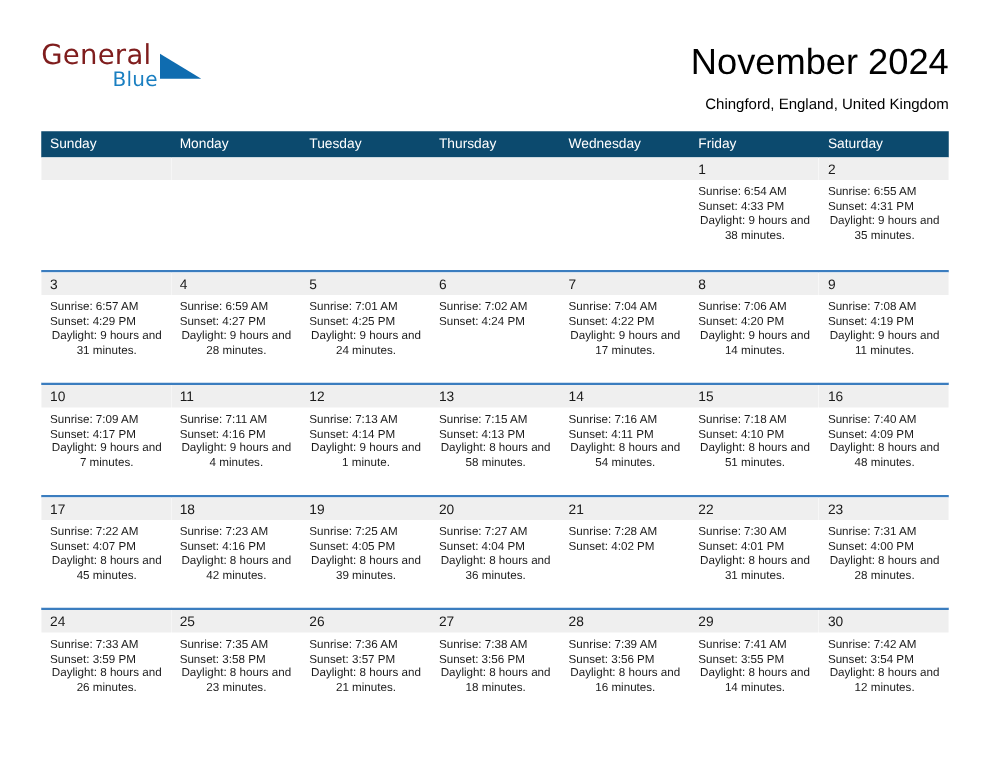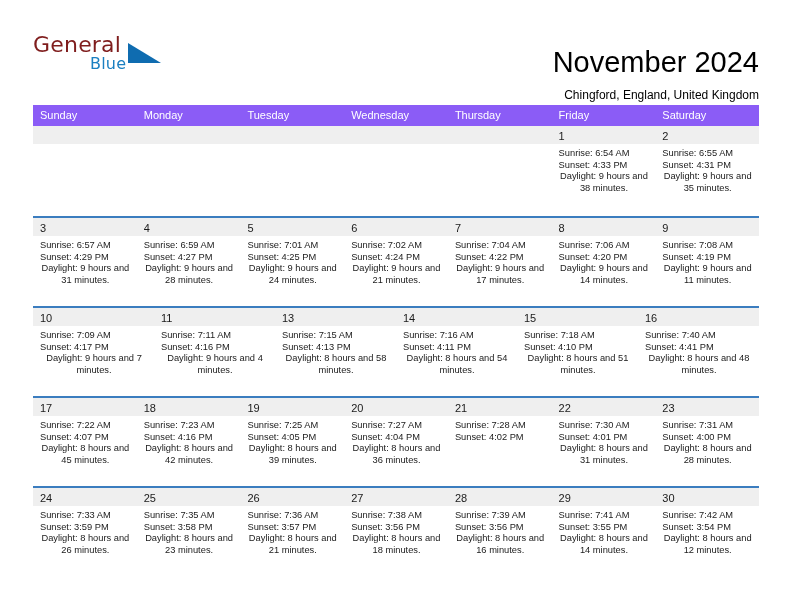--- a/index.html
+++ b/index.html
@@ -60,21 +60,21 @@
     top: 11px;
     width: 0;
     height: 0;
     border-left: 33px solid #0f6cb0;
     border-top: 20px solid transparent;
   }
 
   .title-block {
     position: absolute;
     right: 0;
-    top: 16px;
+    top: 4px;
     text-align: right;
   }
   .cal-title {
     font-size: 29px;
     font-weight: 400;
     color: #000;
     line-height: 36px;
     white-space: nowrap;
     font-family: "Liberation Sans", sans-serif;
   }
@@ -91,21 +91,21 @@
   
   .calendar {
     position: absolute;
     left: 33px;
     top: 105px;
     width: 726px;
   }
   .weekdays {
     display: flex;
     width: 100%;
-    background: #8b5cf6;
+    background: #0c4a6e;
     height: 21px;
   }
   .weekday {
     flex: 1 1 0;
     color: #ffffff;
     font-size: 11px;
     line-height: 21px;
     padding-left: 7px;
     white-space: nowrap;
     overflow: hidden;
@@ -168,22 +168,22 @@
     </div>
 
   </div>
 
   <div class="calendar">
 
     <div class="weekdays">
       <div class="weekday">Sunday</div>
       <div class="weekday">Monday</div>
       <div class="weekday">Tuesday</div>
+      <div class="weekday">Thursday</div>
       <div class="weekday">Wednesday</div>
-      <div class="weekday">Thursday</div>
       <div class="weekday">Friday</div>
       <div class="weekday">Saturday</div>
     </div>
 
     <div id="weeks-container">
         <div class="week">
           <div class="daycell empty">
             <div class="daynum-band"><span class="daynum"></span></div>
           </div>
           <div class="daycell empty">
@@ -238,21 +238,20 @@
               <div>Sunrise: 7:01 AM</div>
               <div>Sunset: 4:25 PM</div>
               <div class="wrapline">Daylight: 9 hours and 24 minutes.</div>
             </div>
           </div>
           <div class="daycell">
             <div class="daynum-band"><span class="daynum">6</span></div>
             <div class="dayinfo">
               <div>Sunrise: 7:02 AM</div>
               <div>Sunset: 4:24 PM</div>
-              <div class="wrapline">Daylight: 9 hours and 21 minutes.</div>
             </div>
           </div>
           <div class="daycell">
             <div class="daynum-band"><span class="daynum">7</span></div>
             <div class="dayinfo">
               <div>Sunrise: 7:04 AM</div>
               <div>Sunset: 4:22 PM</div>
               <div class="wrapline">Daylight: 9 hours and 17 minutes.</div>
             </div>
           </div>
@@ -284,20 +283,28 @@
           </div>
           <div class="daycell">
             <div class="daynum-band"><span class="daynum">11</span></div>
             <div class="dayinfo">
               <div>Sunrise: 7:11 AM</div>
               <div>Sunset: 4:16 PM</div>
               <div class="wrapline">Daylight: 9 hours and 4 minutes.</div>
             </div>
           </div>
           <div class="daycell">
+            <div class="daynum-band"><span class="daynum">12</span></div>
+            <div class="dayinfo">
+              <div>Sunrise: 7:13 AM</div>
+              <div>Sunset: 4:14 PM</div>
+              <div class="wrapline">Daylight: 9 hours and 1 minute.</div>
+            </div>
+          </div>
+          <div class="daycell">
             <div class="daynum-band"><span class="daynum">13</span></div>
             <div class="dayinfo">
               <div>Sunrise: 7:15 AM</div>
               <div>Sunset: 4:13 PM</div>
               <div class="wrapline">Daylight: 8 hours and 58 minutes.</div>
             </div>
           </div>
           <div class="daycell">
             <div class="daynum-band"><span class="daynum">14</span></div>
             <div class="dayinfo">
@@ -311,21 +318,21 @@
             <div class="dayinfo">
               <div>Sunrise: 7:18 AM</div>
               <div>Sunset: 4:10 PM</div>
               <div class="wrapline">Daylight: 8 hours and 51 minutes.</div>
             </div>
           </div>
           <div class="daycell">
             <div class="daynum-band"><span class="daynum">16</span></div>
             <div class="dayinfo">
               <div>Sunrise: 7:40 AM</div>
-              <div>Sunset: 4:41 PM</div>
+              <div>Sunset: 4:09 PM</div>
               <div class="wrapline">Daylight: 8 hours and 48 minutes.</div>
             </div>
           </div>
         </div>
         <div class="week">
           <div class="daycell">
             <div class="daynum-band"><span class="daynum">17</span></div>
             <div class="dayinfo">
               <div>Sunrise: 7:22 AM</div>
               <div>Sunset: 4:07 PM</div>

